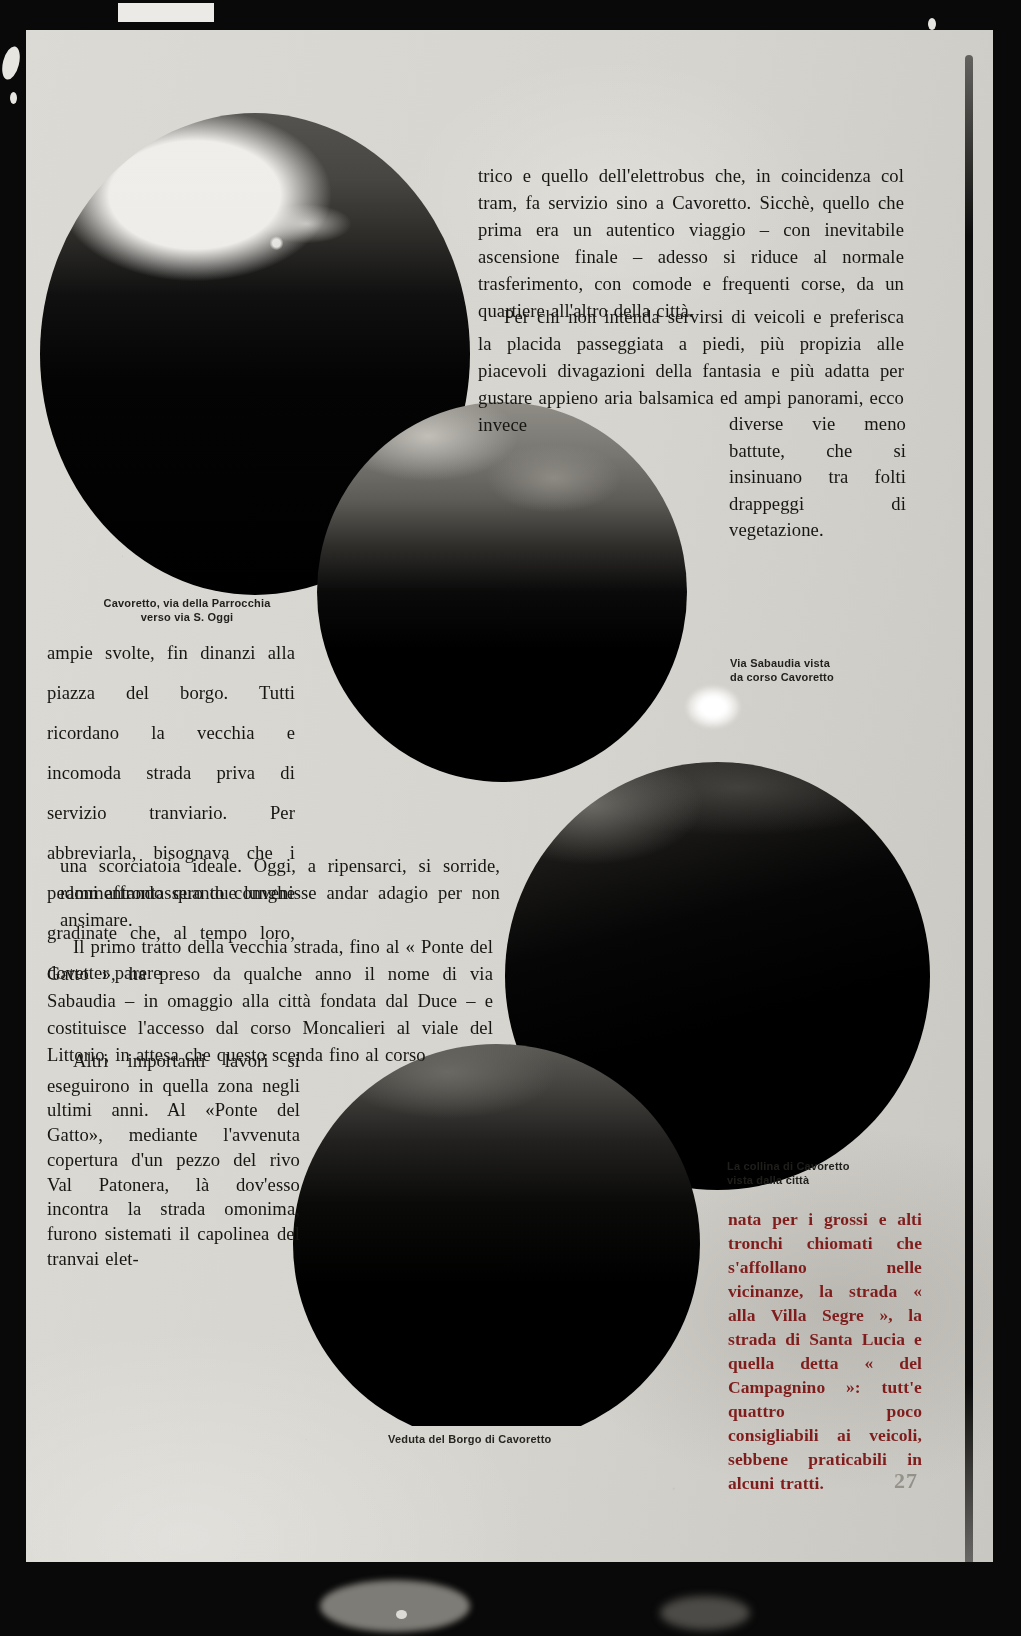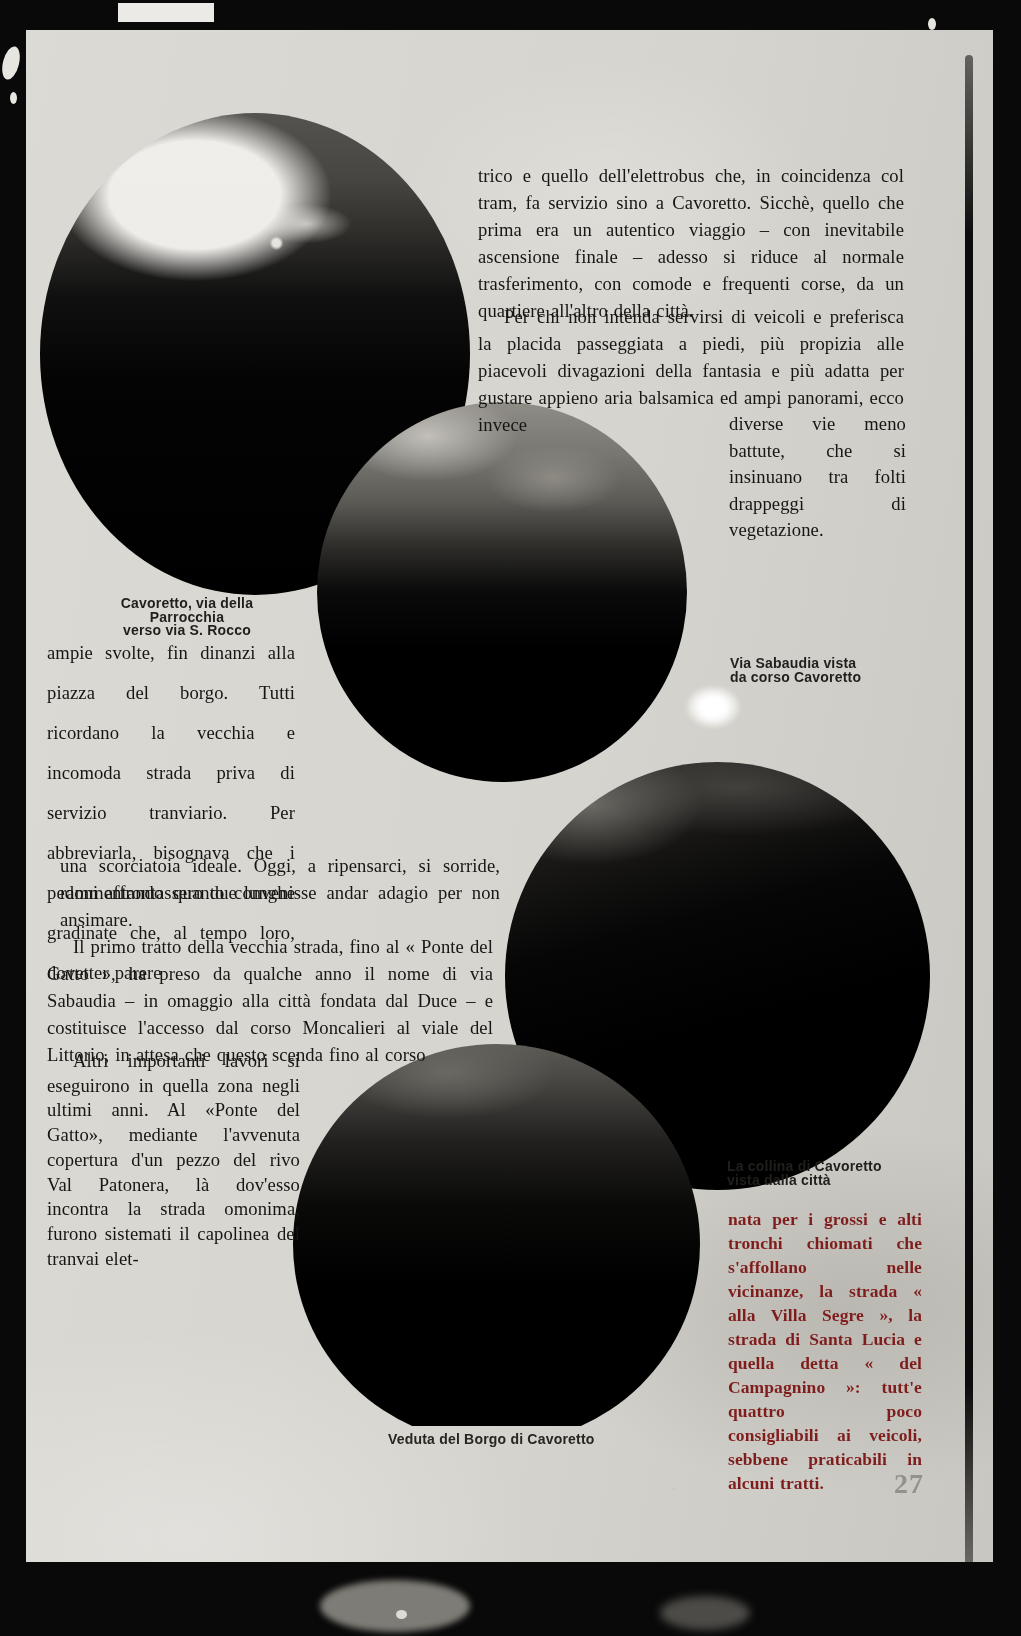--- a/index.html
+++ b/index.html
@@ -78,26 +78,26 @@
   .rt1{left:478px;top:162px;width:426px;}
   .rt2{left:478px;top:303px;width:426px;}
   .rtn{left:729px;top:411px;width:177px;line-height:26.5px;}
   .ln1{left:47px;top:633px;width:248px;line-height:40px;}
   .lw1{left:60px;top:852px;width:440px;}
   .lw2{left:47px;top:933px;width:446px;}
   .ln2{left:47px;top:1049px;width:253px;line-height:24.7px;}
   .brc{left:728px;top:1207px;width:194px;font-size:17.5px;line-height:24px;
     font-weight:bold;color:#7f1d1d;filter:blur(.25px);}
   .caption{position:absolute;font-family:"Liberation Sans", sans-serif;font-weight:bold;
-    font-size:14px;line-height:13.5px;color:#201f1c;letter-spacing:.2px;filter:blur(.45px);}
+    font-size:11px;line-height:13.5px;color:#201f1c;letter-spacing:.2px;filter:blur(.45px);}
   .cap1{left:82px;top:597px;width:210px;text-align:center;}
   .cap2{left:730px;top:657px;width:170px;}
   .cap3{left:727px;top:1160px;width:200px;}
   .cap4{left:388px;top:1433px;width:260px;filter:blur(.7px);color:#26251f;}
-  .pageno{position:absolute;left:894px;top:1468px;font-size:28px;font-weight:bold;
+  .pageno{position:absolute;left:894px;top:1468px;font-size:22px;font-weight:bold;
     color:rgba(92,89,82,.5);filter:blur(.6px);letter-spacing:1px;}
 </style>
 </head>
 <body>
 
 <div class="paper"></div>
 <div class="grain"></div>
 
 <div class="bar bar-top"></div>
 <div class="bar bar-left"></div>
@@ -125,21 +125,21 @@
 </div>
 <div class="txt rt2">
   <p class="ind">Per chi non intenda servirsi di veicoli e preferisca la placida passeggiata a piedi, più propizia alle piacevoli divagazioni della fantasia e più adatta per gustare appieno aria balsamica ed ampi panorami, ecco invece</p>
 </div>
 <div class="txt rtn">
   <p>diverse vie meno battute, che si insinuano tra folti drappeggi di vegetazione.</p>
 </div>
 
 <div class="caption cap1">
   <span>Cavoretto, via della Parrocchia</span><br>
-  <span>verso via S. Rocco</span>
+  <span>verso via S. Oggi</span>
 </div>
 
 <div class="txt ln1">
   <p>ampie svolte, fin dinanzi alla piazza del borgo. Tutti ricordano la vecchia e incomoda strada priva di servizio tranviario. Per abbreviarla, bisognava che i pedoni affrontassero due lunghe gradinate che, al tempo loro, dovetter parere</p>
 </div>
 <div class="txt lw1">
   <p>una scorciatoia ideale. Oggi, a ripensarci, si sorride, rammentando quanto convenisse andar adagio per non ansimare.</p>
 </div>
 <div class="txt lw2">
   <p class="ind">Il primo tratto della vecchia strada, fino al « Ponte del Gatto », ha preso da qualche anno il nome di via Sabaudia – in omaggio alla città fondata dal Duce – e costituisce l'accesso dal corso Moncalieri al viale del Littorio, in attesa che questo scenda fino al corso</p>

